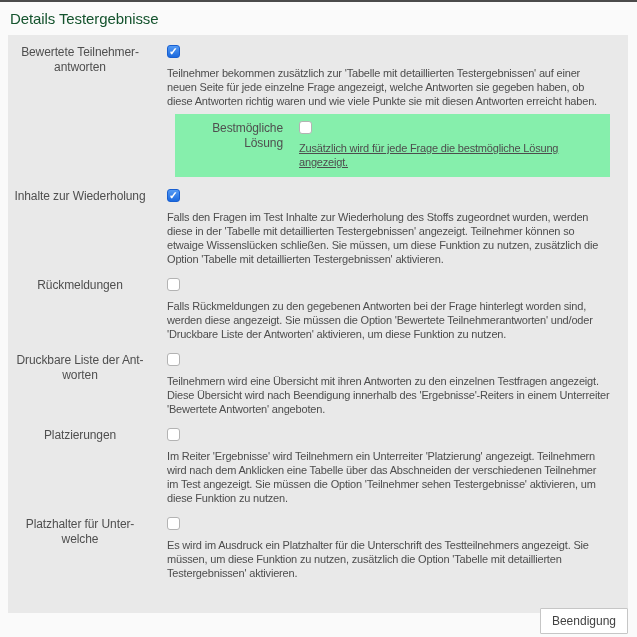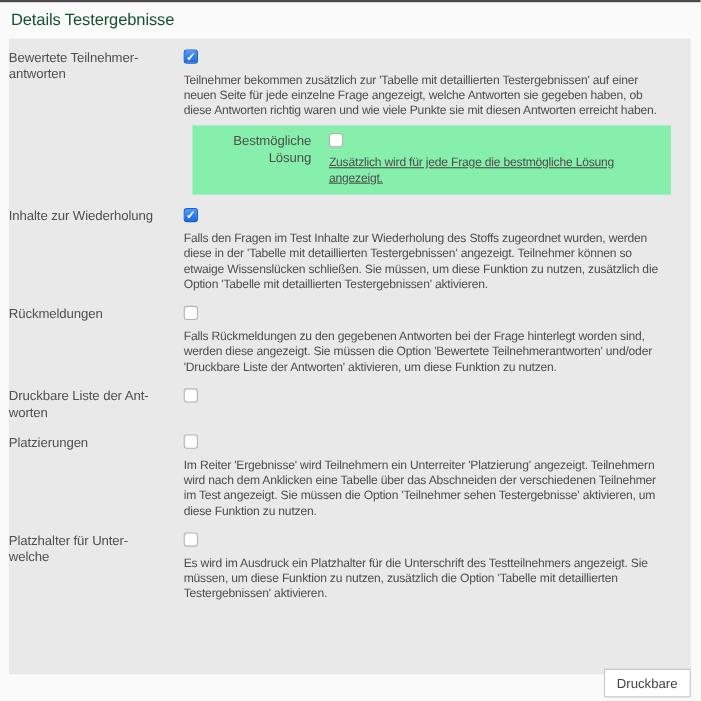--- a/index.html
+++ b/index.html
@@ -22,21 +22,21 @@
   .panel {
     background: #e9e9e9;
     margin: 0 9px 0 8px;
     padding: 10px 18px 8px 0;
     min-height: 578px;
   }
   .row { display: flex; margin-bottom: 12px; }
   .row-label {
     flex: none;
     width: 144px;
-    text-align: left;
+    text-align: center;
     font-size: 12px;
     line-height: 15px;
     color: #4f4f4f;
     white-space: pre-line;
     letter-spacing: -0.1px;
   }
   .row-content { flex: 1; margin-left: 15px; min-width: 0; }
   .checkbox {
     display: inline-block;
     width: 13px; height: 13px;
@@ -141,20 +141,21 @@
       <span class="checkbox"></span>
       <div class="row-desc">Falls Rückmeldungen zu den gegebenen Antworten bei der Frage hinterlegt worden sind, werden diese angezeigt. Sie müssen die Option 'Bewertete Teilnehmerantworten' und/oder 'Druckbare Liste der Antworten' aktivieren, um diese Funktion zu nutzen.</div>
     </div>
   </div>
 
   <div class="row">
     <div class="row-label">Druckbare Liste der Ant-
 worten</div>
     <div class="row-content">
       <span class="checkbox"></span>
+      <div class="row-desc">Teilnehmern wird eine Übersicht mit ihren Antworten zu den einzelnen Testfragen angezeigt. Diese Übersicht wird nach Beendigung innerhalb des 'Ergebnisse'-Reiters in einem Unterreiter 'Bewertete Antworten' angeboten.</div>
     </div>
   </div>
 
   <div class="row">
     <div class="row-label">Platzierungen</div>
     <div class="row-content">
       <span class="checkbox"></span>
       <div class="row-desc">Im Reiter 'Ergebnisse' wird Teilnehmern ein Unterreiter 'Platzierung' angezeigt. Teilnehmern wird nach dem Anklicken eine Tabelle über das Abschneiden der verschiedenen Teilnehmer im Test angezeigt. Sie müssen die Option 'Teilnehmer sehen Testergebnisse' aktivieren, um diese Funktion zu nutzen.</div>
     </div>
   </div>
@@ -165,14 +166,14 @@
     <div class="row-content">
       <span class="checkbox"></span>
       <div class="row-desc">Es wird im Ausdruck ein Platzhalter für die Unterschrift des Testteilnehmers angezeigt. Sie müssen, um diese Funktion zu nutzen, zusätzlich die Option 'Tabelle mit detaillierten Testergebnissen' aktivieren.</div>
     </div>
   </div>
 
 
 </div>
 
 <div class="footer">
-  <button class="save-button" type="button">Druckbare</button>
+  <button class="save-button" type="button">Beendigung</button>
 </div>
 
 </body></html>

